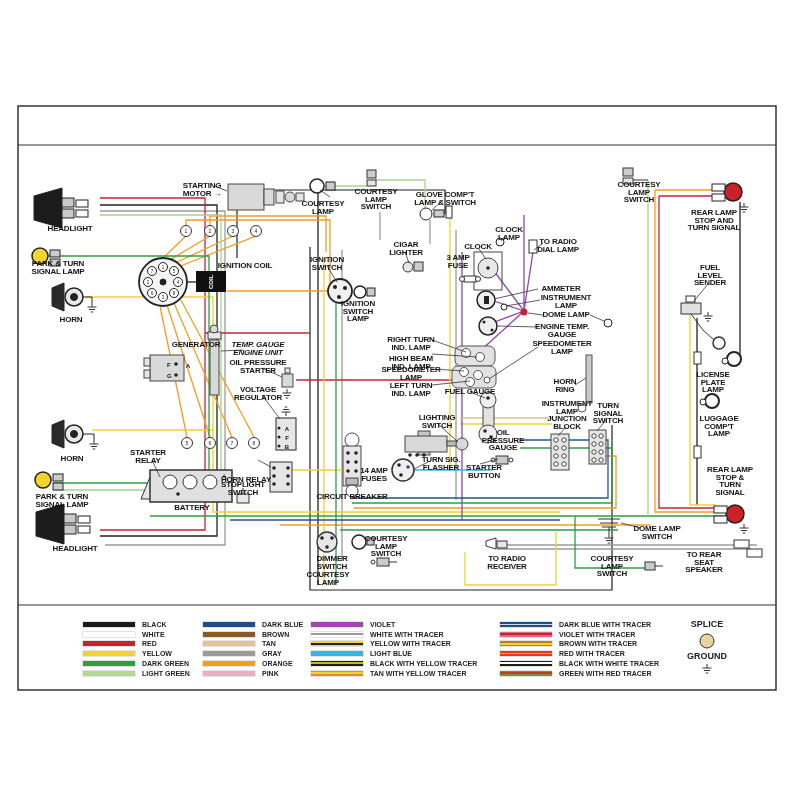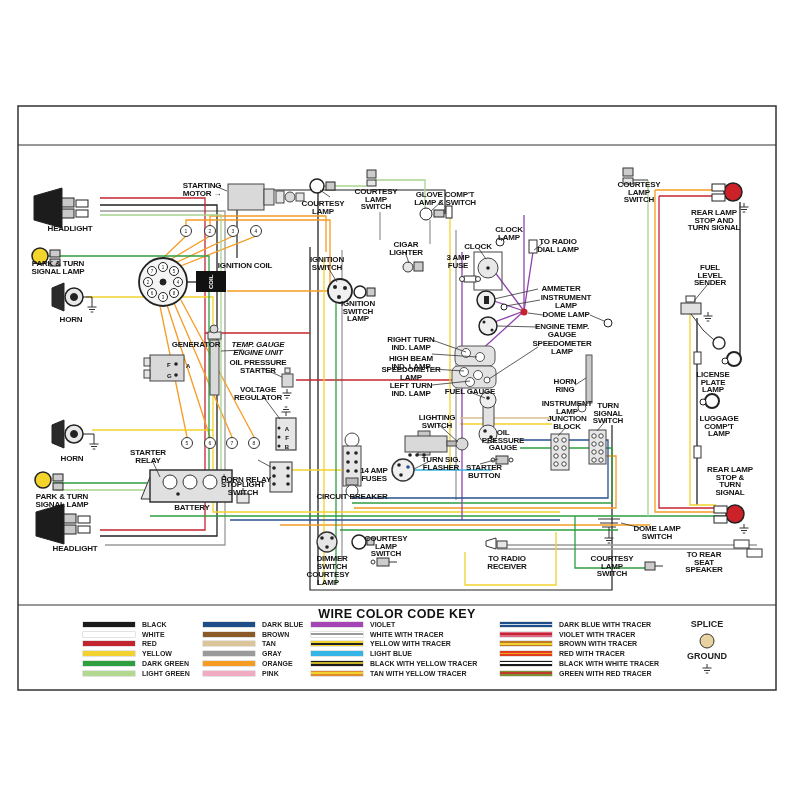--- a/index.html
+++ b/index.html
@@ -541,21 +541,20 @@
     <line x1="258" y1="460" x2="271" y2="467"></line>
     <line x1="330" y1="197" x2="320" y2="190"></line>
     <line x1="443" y1="200" x2="431" y2="211"></line>
   </g>
 
   <circle cx="707" cy="641" r="7" fill="#e8d2a0" stroke="#333"></circle>
   <use href="#gnd" transform="translate(707,664)"></use>
 </svg>
 
 <div id="overlay">
-  <div class="key-title">WIRE COLOR CODE KEY</div>
   <div id="labels">
         <div class="lbl" style="left: 70px; top: 225px;">HEADLIGHT</div>
         <div class="lbl" style="left: 58px; top: 260px;">PARK &amp; TURN
 SIGNAL LAMP</div>
         <div class="lbl" style="left: 71px; top: 316px;">HORN</div>
         <div class="lbl" style="left: 72px; top: 455px;">HORN</div>
         <div class="lbl" style="left: 62px; top: 493px;">PARK &amp; TURN
 SIGNAL LAMP</div>
         <div class="lbl" style="left: 75px; top: 545px;">HEADLIGHT</div>
         <div class="lbl" style="left: 202px; top: 182px;">STARTING

